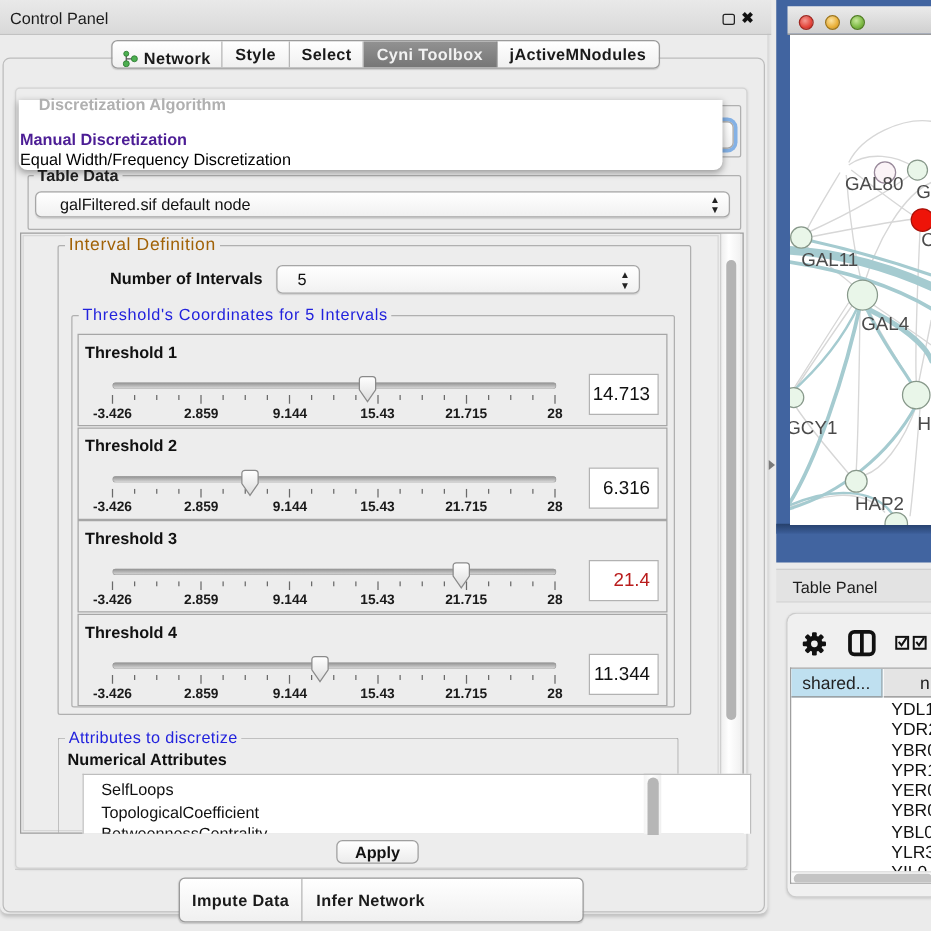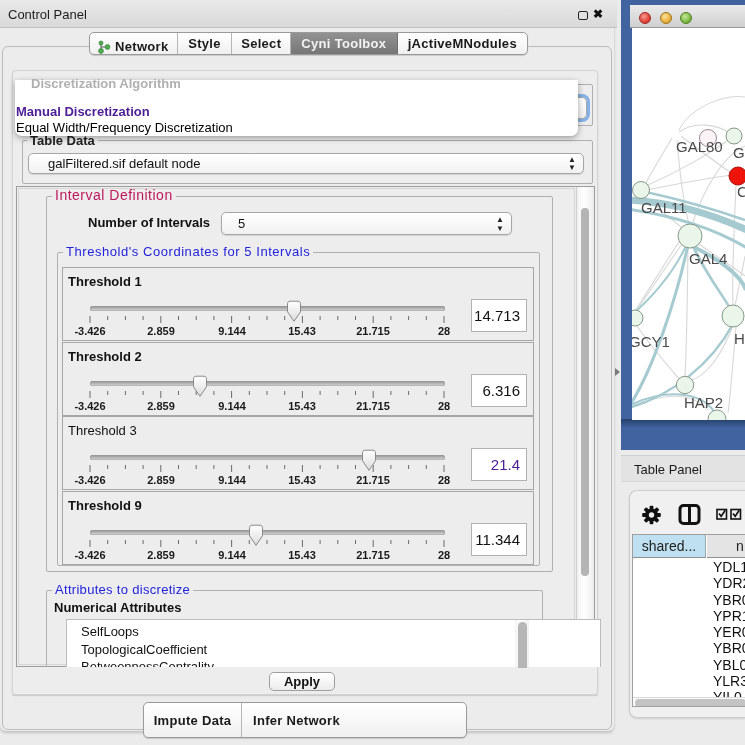--- a/index.html
+++ b/index.html
@@ -52,21 +52,21 @@
       <div class="ar" style="top:10px;">▼</div>
 </div>
 
 <div class="abs" style="left:16px;top:186px;width:579px;height:481px;border:1px solid #9d9d9d;background:#ececec;"></div>
 <div class="abs" style="left:18px;top:188px;width:557px;height:477px;border:1px solid #d6d6d6;background:#ededed;"></div>
 
 <div class="abs" style="left:576px;top:187px;width:16px;height:479px;background:linear-gradient(90deg,#efefef,#ffffff 40%,#f2f2f2);border-left:1px solid #cfcfcf;"></div>
 <div class="abs" style="left:581px;top:208px;width:8px;height:368px;background:#b4b4b4;border-radius:4px;"></div>
 
 <div class="abs" style="left:46px;top:196px;width:507px;height:376px;border:1px solid #b0b0b0;border-radius:2px;"></div>
-<div class="fsleg" style="left:52px;top:189px;color:#be185d;font-size:14px;letter-spacing:0.5px;">Interval Definition</div>
+<div class="fsleg" style="left:52px;top:189px;color:#a16207;font-size:14px;letter-spacing:0.5px;">Interval Definition</div>
 
 <div class="abs" style="left:88px;top:215px;font-size:13px;font-weight:bold;color:#111;">Number of Intervals</div>
 <div class="combo" style="left:221px;top:212px;width:291px;height:23px;">
   <div style="font-size:13px;color:#111;line-height:21px;padding-left:16px;">5</div>
   <div class="ar" style="top:3px;">▲</div>
       <div class="ar" style="top:12px;">▼</div>
 </div>
 
 <div class="abs" style="left:57px;top:252px;width:483px;height:314px;border:1px solid #b0b0b0;border-radius:2px;"></div>
 <div class="fsleg" style="left:63px;top:245px;color:#2222dd;letter-spacing:0.55px;">Threshold's Coordinates for 5 Intervals</div>
@@ -155,21 +155,21 @@
         <div style="position:absolute;left:-3px;top:0;width:60px;text-align:center;font-size:11px;font-weight:bold;color:#1a1a1a;">-3.426</div>
         <div style="position:absolute;left:68px;top:0;width:60px;text-align:center;font-size:11px;font-weight:bold;color:#1a1a1a;">2.859</div>
         <div style="position:absolute;left:139px;top:0;width:60px;text-align:center;font-size:11px;font-weight:bold;color:#1a1a1a;">9.144</div>
         <div style="position:absolute;left:209px;top:0;width:60px;text-align:center;font-size:11px;font-weight:bold;color:#1a1a1a;">15.43</div>
         <div style="position:absolute;left:280px;top:0;width:60px;text-align:center;font-size:11px;font-weight:bold;color:#1a1a1a;">21.715</div>
         <div style="position:absolute;left:351px;top:0;width:60px;text-align:center;font-size:11px;font-weight:bold;color:#1a1a1a;">28</div>
       </div>
   <div style="position:absolute;left:408px;top:31px;width:56px;height:33px;background:#fff;border:1px solid #b2b2b2;font-size:15px;color:#111;text-align:right;line-height:32px;padding-right:6px;">6.316</div>
 </div>
 <div class="abs" style="left:62px;top:416px;width:472px;height:74px;border:1px solid #a6a6a6;background:#ededed;">
-  <div style="position:absolute;left:5px;top:6px;font-size:13px;font-weight:normal;color:#111;">Threshold 3</div>
+  <div style="position:absolute;left:5px;top:6px;font-size:13px;font-weight:bold;color:#111;">Threshold 3</div>
   <div style="position:absolute;left:27px;top:38px;width:355px;height:5px;border-radius:3px;background:linear-gradient(#8f8f8f,#dcdcdc);box-shadow:inset 0 0 0 0.5px #9a9a9a;"></div>
   <svg style="position:absolute;left:0;top:48px;" width="420" height="9" viewBox="0 0 420 9">
         <line x1="27.0" y1="0" x2="27.0" y2="7" stroke="#6a6a6a" stroke-width="1"></line>
         <line x1="44.7" y1="0" x2="44.7" y2="4" stroke="#6a6a6a" stroke-width="1"></line>
         <line x1="62.4" y1="0" x2="62.4" y2="4" stroke="#6a6a6a" stroke-width="1"></line>
         <line x1="80.1" y1="0" x2="80.1" y2="4" stroke="#6a6a6a" stroke-width="1"></line>
         <line x1="97.8" y1="0" x2="97.8" y2="7" stroke="#6a6a6a" stroke-width="1"></line>
         <line x1="115.5" y1="0" x2="115.5" y2="4" stroke="#6a6a6a" stroke-width="1"></line>
         <line x1="133.2" y1="0" x2="133.2" y2="4" stroke="#6a6a6a" stroke-width="1"></line>
         <line x1="150.9" y1="0" x2="150.9" y2="4" stroke="#6a6a6a" stroke-width="1"></line>
@@ -197,24 +197,24 @@
     <path d="M1.5,3.7 C1.5,2.3 2.6,1.2 4,1.2 L12,1.2 C13.4,1.2 14.5,2.3 14.5,3.7 L14.5,11.8 L8,21.3 L1.5,11.8 z" fill="url(#thg416)" stroke="#8a8a8a" stroke-width="1"></path>
   </svg>
   <div style="position:absolute;left:0;top:57px;width:472px;height:12px;">
         <div style="position:absolute;left:-3px;top:0;width:60px;text-align:center;font-size:11px;font-weight:bold;color:#1a1a1a;">-3.426</div>
         <div style="position:absolute;left:68px;top:0;width:60px;text-align:center;font-size:11px;font-weight:bold;color:#1a1a1a;">2.859</div>
         <div style="position:absolute;left:139px;top:0;width:60px;text-align:center;font-size:11px;font-weight:bold;color:#1a1a1a;">9.144</div>
         <div style="position:absolute;left:209px;top:0;width:60px;text-align:center;font-size:11px;font-weight:bold;color:#1a1a1a;">15.43</div>
         <div style="position:absolute;left:280px;top:0;width:60px;text-align:center;font-size:11px;font-weight:bold;color:#1a1a1a;">21.715</div>
         <div style="position:absolute;left:351px;top:0;width:60px;text-align:center;font-size:11px;font-weight:bold;color:#1a1a1a;">28</div>
       </div>
-  <div style="position:absolute;left:408px;top:31px;width:56px;height:33px;background:#fff;border:1px solid #b2b2b2;font-size:15px;color:#4c1d95;text-align:right;line-height:32px;padding-right:6px;">21.4</div>
+  <div style="position:absolute;left:408px;top:31px;width:56px;height:33px;background:#fff;border:1px solid #b2b2b2;font-size:15px;color:#b91c1c;text-align:right;line-height:32px;padding-right:6px;">21.4</div>
 </div>
 <div class="abs" style="left:62px;top:491px;width:472px;height:74px;border:1px solid #a6a6a6;background:#ededed;">
-  <div style="position:absolute;left:5px;top:6px;font-size:13px;font-weight:bold;color:#111;">Threshold 9</div>
+  <div style="position:absolute;left:5px;top:6px;font-size:13px;font-weight:bold;color:#111;">Threshold 4</div>
   <div style="position:absolute;left:27px;top:38px;width:355px;height:5px;border-radius:3px;background:linear-gradient(#8f8f8f,#dcdcdc);box-shadow:inset 0 0 0 0.5px #9a9a9a;"></div>
   <svg style="position:absolute;left:0;top:48px;" width="420" height="9" viewBox="0 0 420 9">
         <line x1="27.0" y1="0" x2="27.0" y2="7" stroke="#6a6a6a" stroke-width="1"></line>
         <line x1="44.7" y1="0" x2="44.7" y2="4" stroke="#6a6a6a" stroke-width="1"></line>
         <line x1="62.4" y1="0" x2="62.4" y2="4" stroke="#6a6a6a" stroke-width="1"></line>
         <line x1="80.1" y1="0" x2="80.1" y2="4" stroke="#6a6a6a" stroke-width="1"></line>
         <line x1="97.8" y1="0" x2="97.8" y2="7" stroke="#6a6a6a" stroke-width="1"></line>
         <line x1="115.5" y1="0" x2="115.5" y2="4" stroke="#6a6a6a" stroke-width="1"></line>
         <line x1="133.2" y1="0" x2="133.2" y2="4" stroke="#6a6a6a" stroke-width="1"></line>
         <line x1="150.9" y1="0" x2="150.9" y2="4" stroke="#6a6a6a" stroke-width="1"></line>

